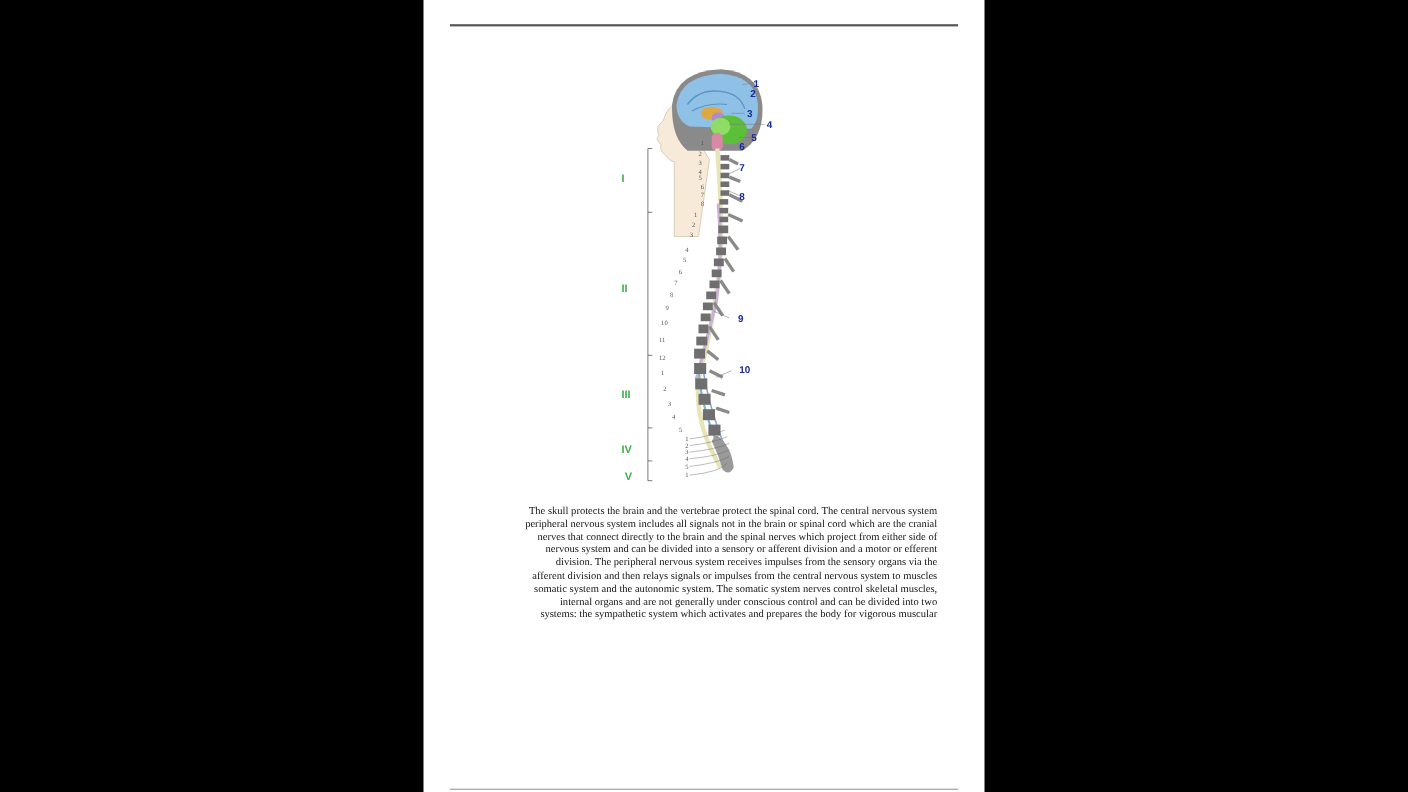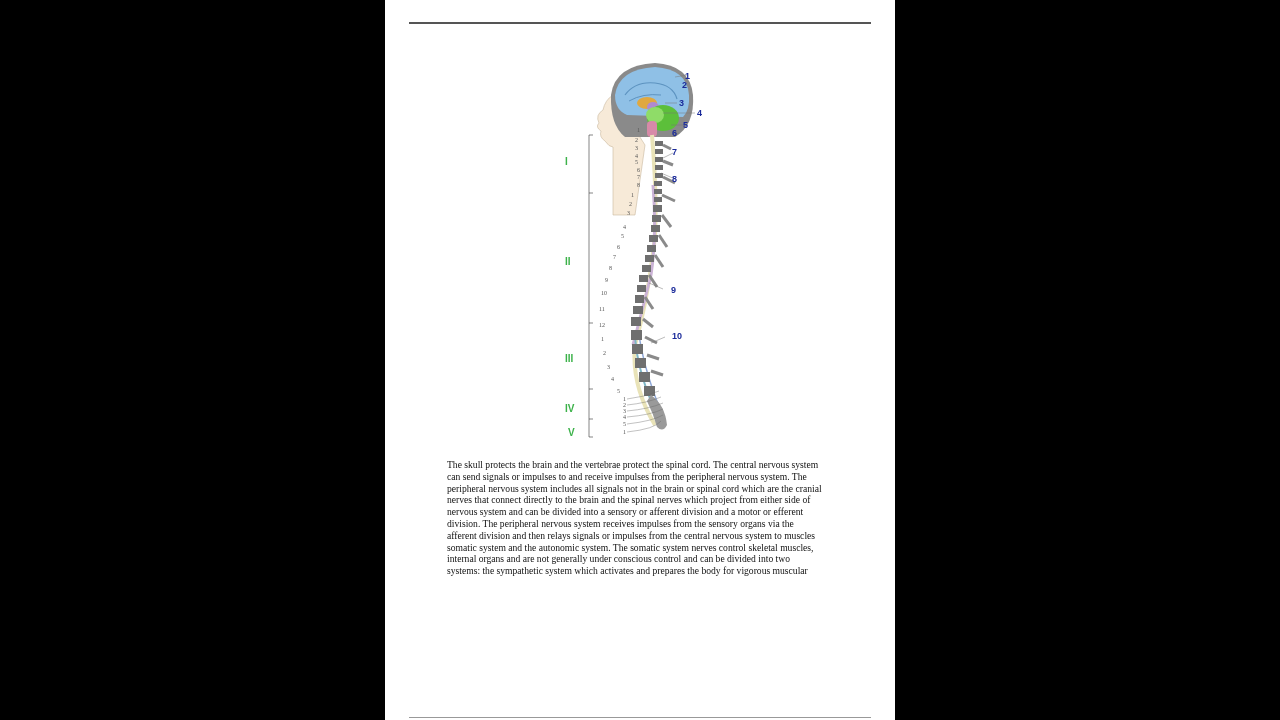--- a/index.html
+++ b/index.html
@@ -2,21 +2,21 @@
 <html><head>
 <meta charset="utf-8">
 <style>
   html, body { margin:0; padding:0; background:#000; }
   body { width:1280px; height:720px; position:relative; overflow:hidden; font-family:"Liberation Serif", serif; }
   .page { position:absolute; left:385px; top:0; width:510px; height:720px; background:#fff; }
   .rule-top { position:absolute; left:24px; top:22px; width:462px; height:2px; background:#555; }
   .rule-bottom { position:absolute; left:24px; top:717px; width:462px; height:1px; background:#999; }
   .figure { position:absolute; left:180px; top:55px; width:170px; height:390px; }
   .figure svg { width:170px; height:390px; display:block; }
-  .body-text { position:absolute; left:62px; top:459px; width:405px; font-size:9.6px; line-height:11.8px; color:#111; text-align:left; }
+  .body-text { position:absolute; left:62px; top:459px; width:405px; font-size:9.6px; line-height:11.8px; color:#111; text-align:right; }
   .num { font-family:"Liberation Sans", sans-serif; font-weight:bold; fill:#1a2a9a; font-size:9px; }
   .reg { font-family:"Liberation Sans", sans-serif; font-weight:bold; fill:#3cb24a; font-size:10px; }
   .vnum { font-family:"Liberation Serif", serif; fill:#555; font-size:6px; }
 </style>
 </head>
 <body>
 
 <div class="page">
   <div class="rule-top"></div>
 
@@ -174,21 +174,20 @@
         <path d="M62 356 Q84 354 98 348"></path>
           <path d="M62 362 Q86 360 98 354"></path>
         <path d="M62 369 Q88 366 98 360"></path>
           <path d="M62 377 Q90 374 96 366"></path>
       </g>
     </svg>
   </div>
 
   <div class="body-text">
     <div>The skull protects the brain and the vertebrae protect the spinal cord. The central nervous system</div>
-    <div>can send signals or impulses to and receive impulses from the peripheral nervous system. The</div>
     <div>peripheral nervous system includes all signals not in the brain or spinal cord which are the cranial</div>
     <div>nerves that connect directly to the brain and the spinal nerves which project from either side of</div>
     <div>nervous system and can be divided into a sensory or afferent division and a motor or efferent</div>
     <div>division. The peripheral nervous system receives impulses from the sensory organs via the</div>
     <div>afferent division and then relays signals or impulses from the central nervous system to muscles</div>
     <div>somatic system and the autonomic system. The somatic system nerves control skeletal muscles,</div>
     <div>internal organs and are not generally under conscious control and can be divided into two</div>
     <div>systems: the sympathetic system which activates and prepares the body for vigorous muscular</div>
   </div>
 

